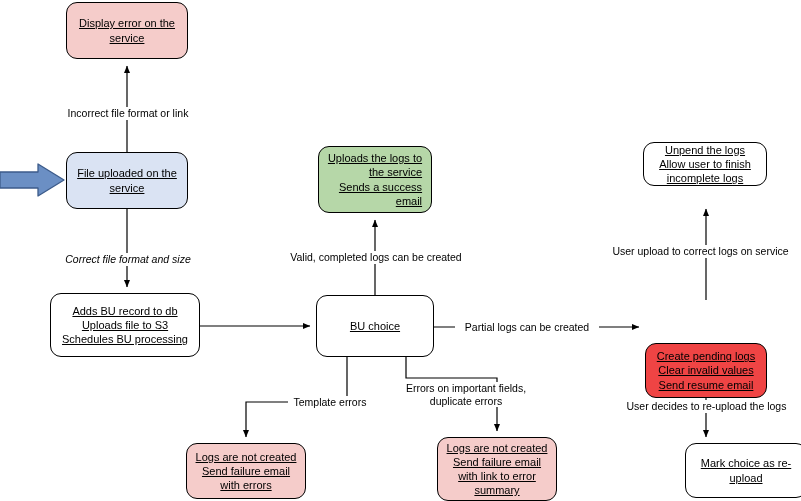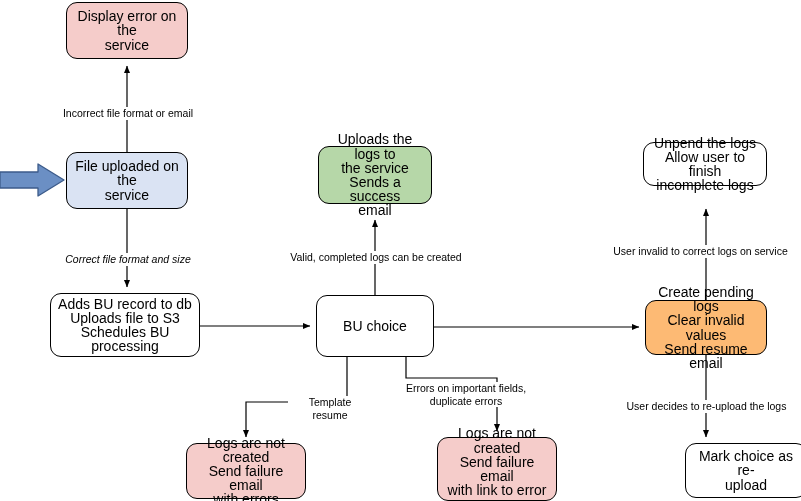--- a/index.html
+++ b/index.html
@@ -26,30 +26,31 @@
   }
   .node {
     position: absolute;
     box-sizing: border-box;
     border: 1.3px solid #000000;
     border-radius: 11px;
     display: flex;
     align-items: center;
     justify-content: center;
     text-align: center;
-    font-size: 14px;
+    font-size: 11px;
     line-height: 14.2px;
     color: #000000;
     white-space: pre-line;
     padding: 18px 4px;
+    text-decoration: underline;
   }
   .node.fill-pink   { background: #f5ccca; }
   .node.fill-blue   { background: #dae3f3; }
   .node.fill-green  { background: #b6d7a8; }
-  .node.fill-yellow { background: #fdba74; }
+  .node.fill-yellow { background: #ef4444; margin-top: 43px; }
   .node.fill-white  { background: #ffffff; }
 
   .edge-label {
     position: absolute;
     font-size: 10.5px;
     line-height: 12.6px;
     color: #000000;
     text-align: center;
     white-space: pre-line;
     background: #ffffff;
@@ -120,21 +121,21 @@
   <div class="node fill-pink" style="left:66px; top:2px; width:122px; height:57px;">Display error on the
 service</div>
 
   <div class="node fill-blue" style="left:66px; top:152px; width:122px; height:57px;text-align:center;">File uploaded on the
 service</div>
 
   <div class="node fill-white" style="left:50px; top:293px; width:150px; height:64px;">Adds BU record to db
 Uploads file to S3
 Schedules BU processing</div>
 
-  <div class="node fill-green" style="left:318px; top:146px; width:114px; height:58px;">Uploads the logs to
+  <div class="node fill-green" style="left:318px; top:146px; width:114px; height:67px;text-align:right;">Uploads the logs to
 the service
 Sends a success
 email</div>
 
   <div class="node fill-white" style="left:316px; top:295px; width:118px; height:62px;">BU choice</div>
 
   <div class="node fill-white" style="left:643px; top:142px; width:124px; height:44px;">Unpend the logs
 Allow user to finish
 incomplete logs</div>
 
@@ -147,29 +148,30 @@
 with errors</div>
 
   <div class="node fill-pink" style="left:437px; top:437px; width:120px; height:64px;">Logs are not created
 Send failure email
 with link to error
 summary</div>
 
   <div class="node fill-white" style="left:645px; top:443px; width:122px; height:55px;margin-left:40px;">Mark choice as re-
 upload</div>
 
-  <div class="edge-label" style="left:52px; top:107px; width:152px;">Incorrect file format or email</div>
+  <div class="edge-label" style="left:52px; top:107px; width:152px;">Incorrect file format or link</div>
 
   <div class="edge-label" style="left:53px; top:253px; width:150px;font-style:italic;">Correct file format and size</div>
 
   <div class="edge-label" style="left:275px; top:251px; width:202px;">Valid, completed logs can be created</div>
 
-  <div class="edge-label" style="left:600px; top:245px; width:201px;">User invalid to correct logs on service</div>
+  <div class="edge-label" style="left:600px; top:245px; width:201px;">User upload to correct logs on service</div>
 
+  <div class="edge-label" style="left:455px; top:321px; width:144px;">Partial logs can be created</div>
 
-  <div class="edge-label" style="left:288px; top:396px; width:84px;">Template resume</div>
+  <div class="edge-label" style="left:288px; top:396px; width:84px;">Template errors</div>
 
   <div class="edge-label" style="left:392px; top:382px; width:148px;">Errors on important fields,
 duplicate errors</div>
 
   <div class="edge-label" style="left:612px; top:400px; width:189px;">User decides to re-upload the logs</div>
 
 </div>
 
 </body></html>

